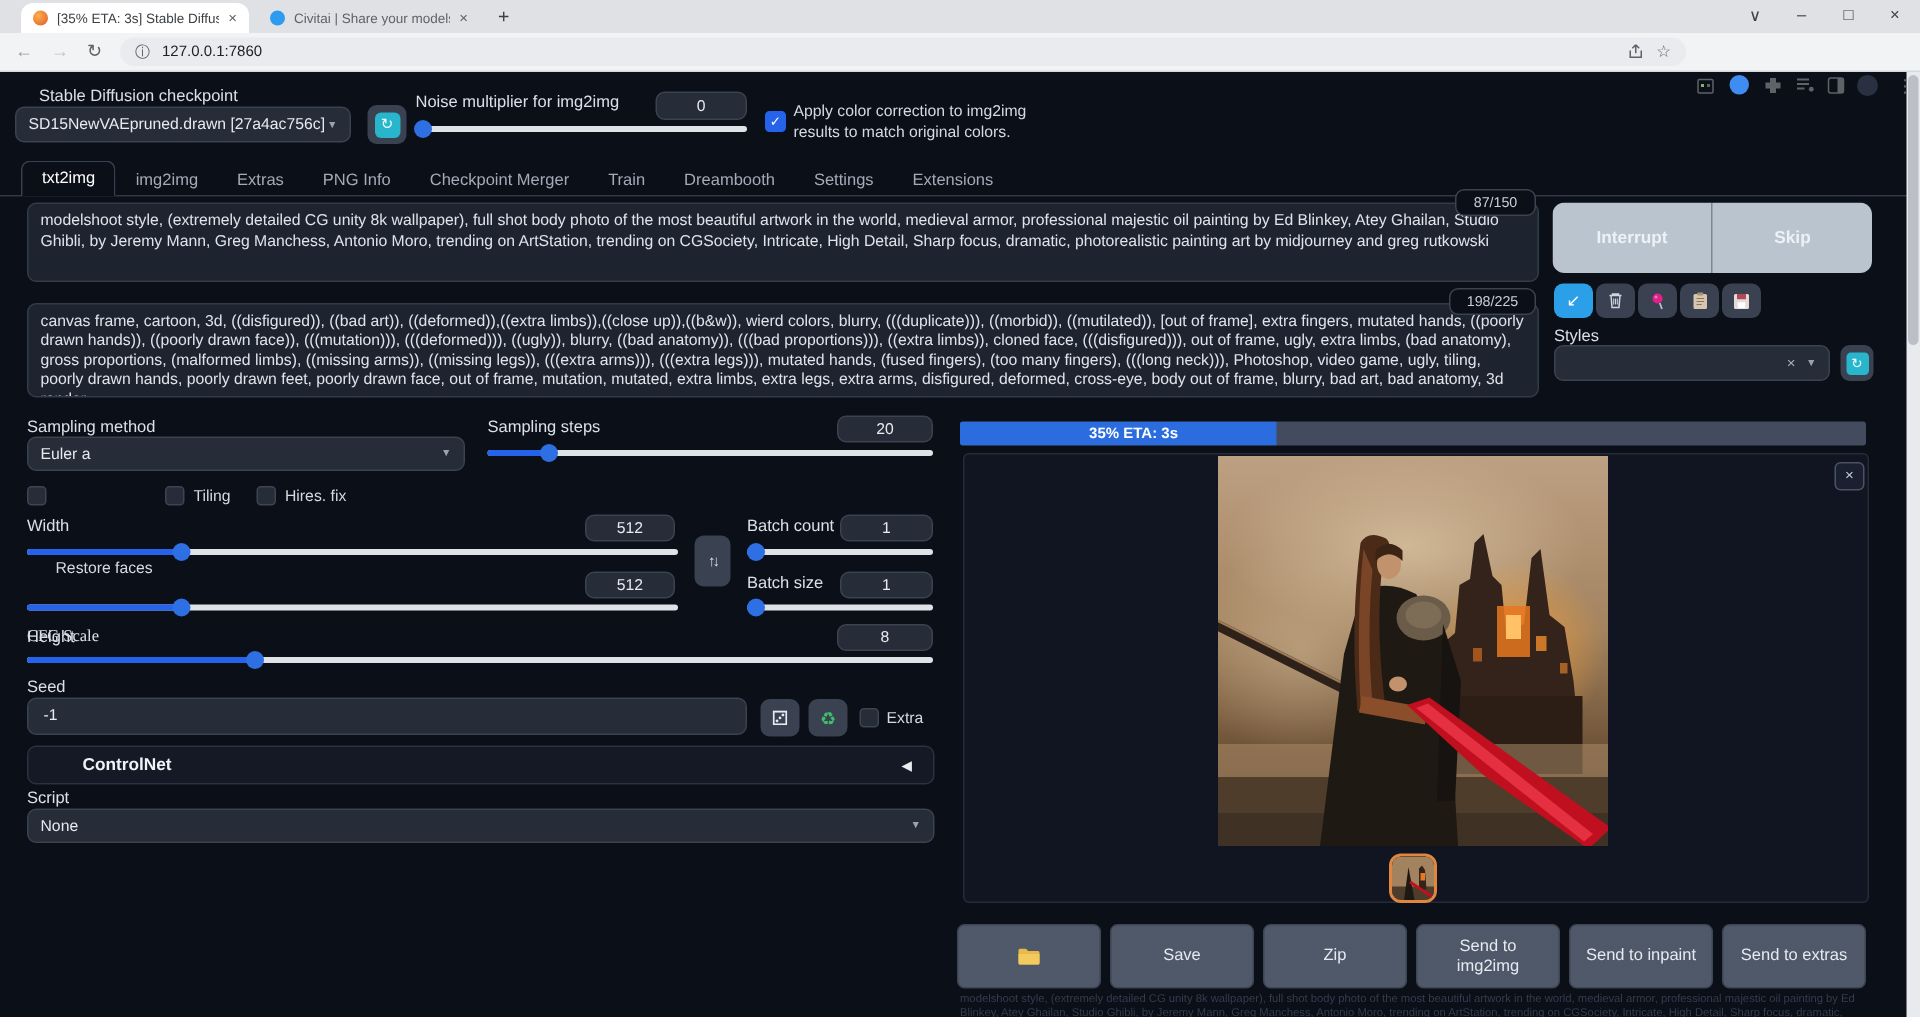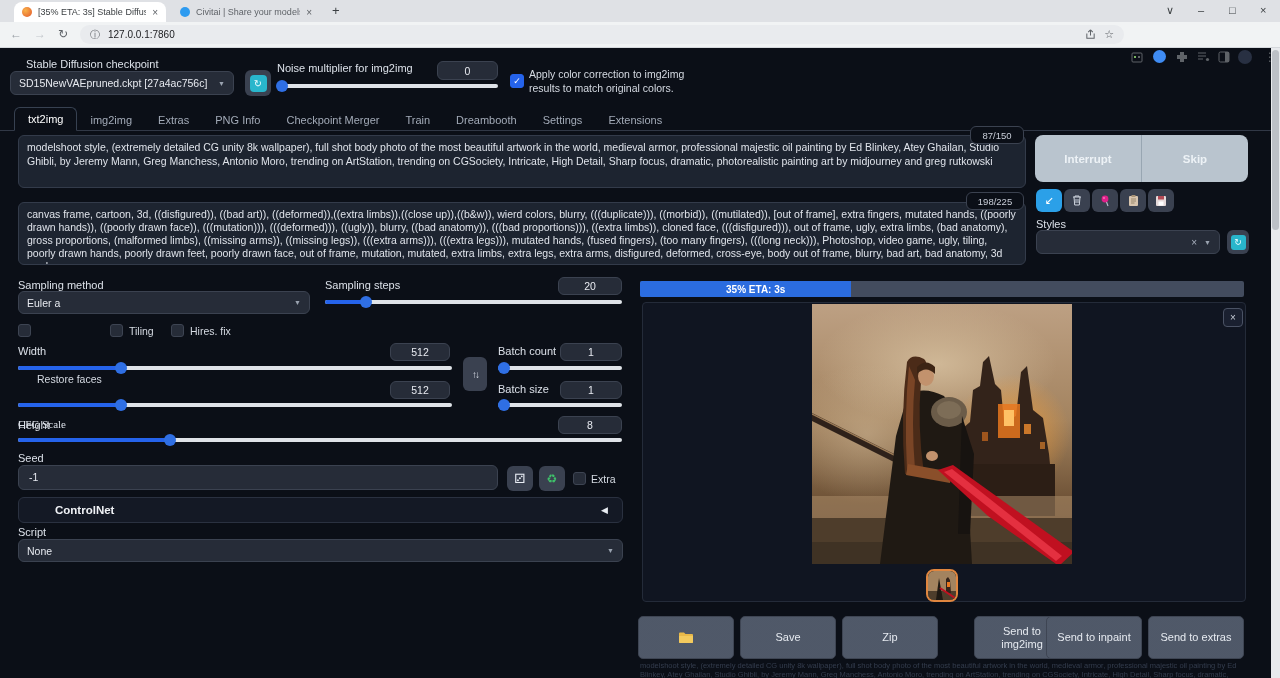--- a/index.html
+++ b/index.html
@@ -122,21 +122,21 @@
     <svg class="abs" style="left:1218px;top:29px;" width="12" height="12" viewBox="0 0 12 12">
         <rect x="1" y="1" width="10" height="10" rx="1.5" fill="none" stroke="#5f6368"></rect>
         <rect x="7" y="1" width="4" height="10" fill="#5f6368"></rect>
       </svg>
     <span class="abs" style="left:1238px;top:28px;width:14px;height:14px;border-radius:50%;background:#283042;"></span>
     <div class="abs extico" style="left:1264px;top:28px;font-size:12px;">⋮</div>
   </div>
 
   <div class="abs lbl" style="left:26px;top:58px;">Stable Diffusion checkpoint</div>
   <div class="abs inp dd" style="left:10px;top:71px;width:224px;height:24px;">
-    <span class="cap">SD15NewVAEpruned.ckpt [27a4ac756c]</span>
+    <span class="cap">SD15NewVAEpruned.drawn [27a4ac756c]</span>
     <span class="caret">▼</span>
   </div>
   <div class="abs icon-btn" style="left:245px;top:70px;width:26px;height:26px;">
     <span style="width:17px;height:17px;border-radius:4px;background:#29b6cc;color:#eafcff;font-size:10px;display:flex;align-items:center;justify-content:center;">↻</span>
   </div>
   <div class="abs lbl" style="left:277px;top:62px;">Noise multiplier for img2img</div>
   <div class="abs inp num" style="left:437px;top:61px;width:61px;height:19px;">0</div>
   <div class="abs slider" style="left:281px;top:80px;width:217px;">
     <div class="sl-track"></div>
       <div class="sl-fill" style="width: 0%;"></div>
@@ -371,21 +371,21 @@
   </div>
 
   <div class="abs obtn" style="left:638px;top:616px;width:96px;height:43px;">
     <svg width="16" height="13" viewBox="0 0 16 13">
         <path d="M1 2.5 Q1 1.5 2 1.5 L6 1.5 L7.5 3 L14 3 Q15 3 15 4 L15 11 Q15 12 14 12 L2 12 Q1 12 1 11 Z" fill="#e9b949"></path>
         <path d="M1 5 L15 5 L15 11 Q15 12 14 12 L2 12 Q1 12 1 11 Z" fill="#f3ca5e"></path>
       </svg>
   </div>
   <div class="abs obtn" style="left:740px;top:616px;width:96px;height:43px;">Save</div>
   <div class="abs obtn" style="left:842px;top:616px;width:96px;height:43px;">Zip</div>
-  <div class="abs obtn" style="left:944px;top:616px;width:96px;height:43px;margin-left:30px;">Send to img2img</div>
+  <div class="abs obtn" style="left:944px;top:616px;width:96px;height:43px;">Send to img2img</div>
   <div class="abs obtn" style="left:1148px;top:616px;width:96px;height:43px;">Send to extras</div>
   <div class="abs obtn" style="left:1046px;top:616px;width:96px;height:43px;">Send to inpaint</div>
 
   <div class="abs faint" style="left:640px;top:661px;width:602px;height:17px;">modelshoot style, (extremely detailed CG unity 8k wallpaper), full shot body photo of the most beautiful artwork in the world, medieval armor, professional majestic oil painting by Ed Blinkey, Atey Ghailan, Studio Ghibli, by Jeremy Mann, Greg Manchess, Antonio Moro, trending on ArtStation, trending on CGSociety, Intricate, High Detail, Sharp focus, dramatic, photorealistic painting art by midjourney and greg rutkowski</div>
 
   <div class="abs sbar" style="left:1271px;top:48px;width:9px;height:630px;">
     <div class="sthumb" style="position:absolute;left:1px;top:2px;width:7px;height:180px;"></div>
   </div>
 
 </div>

